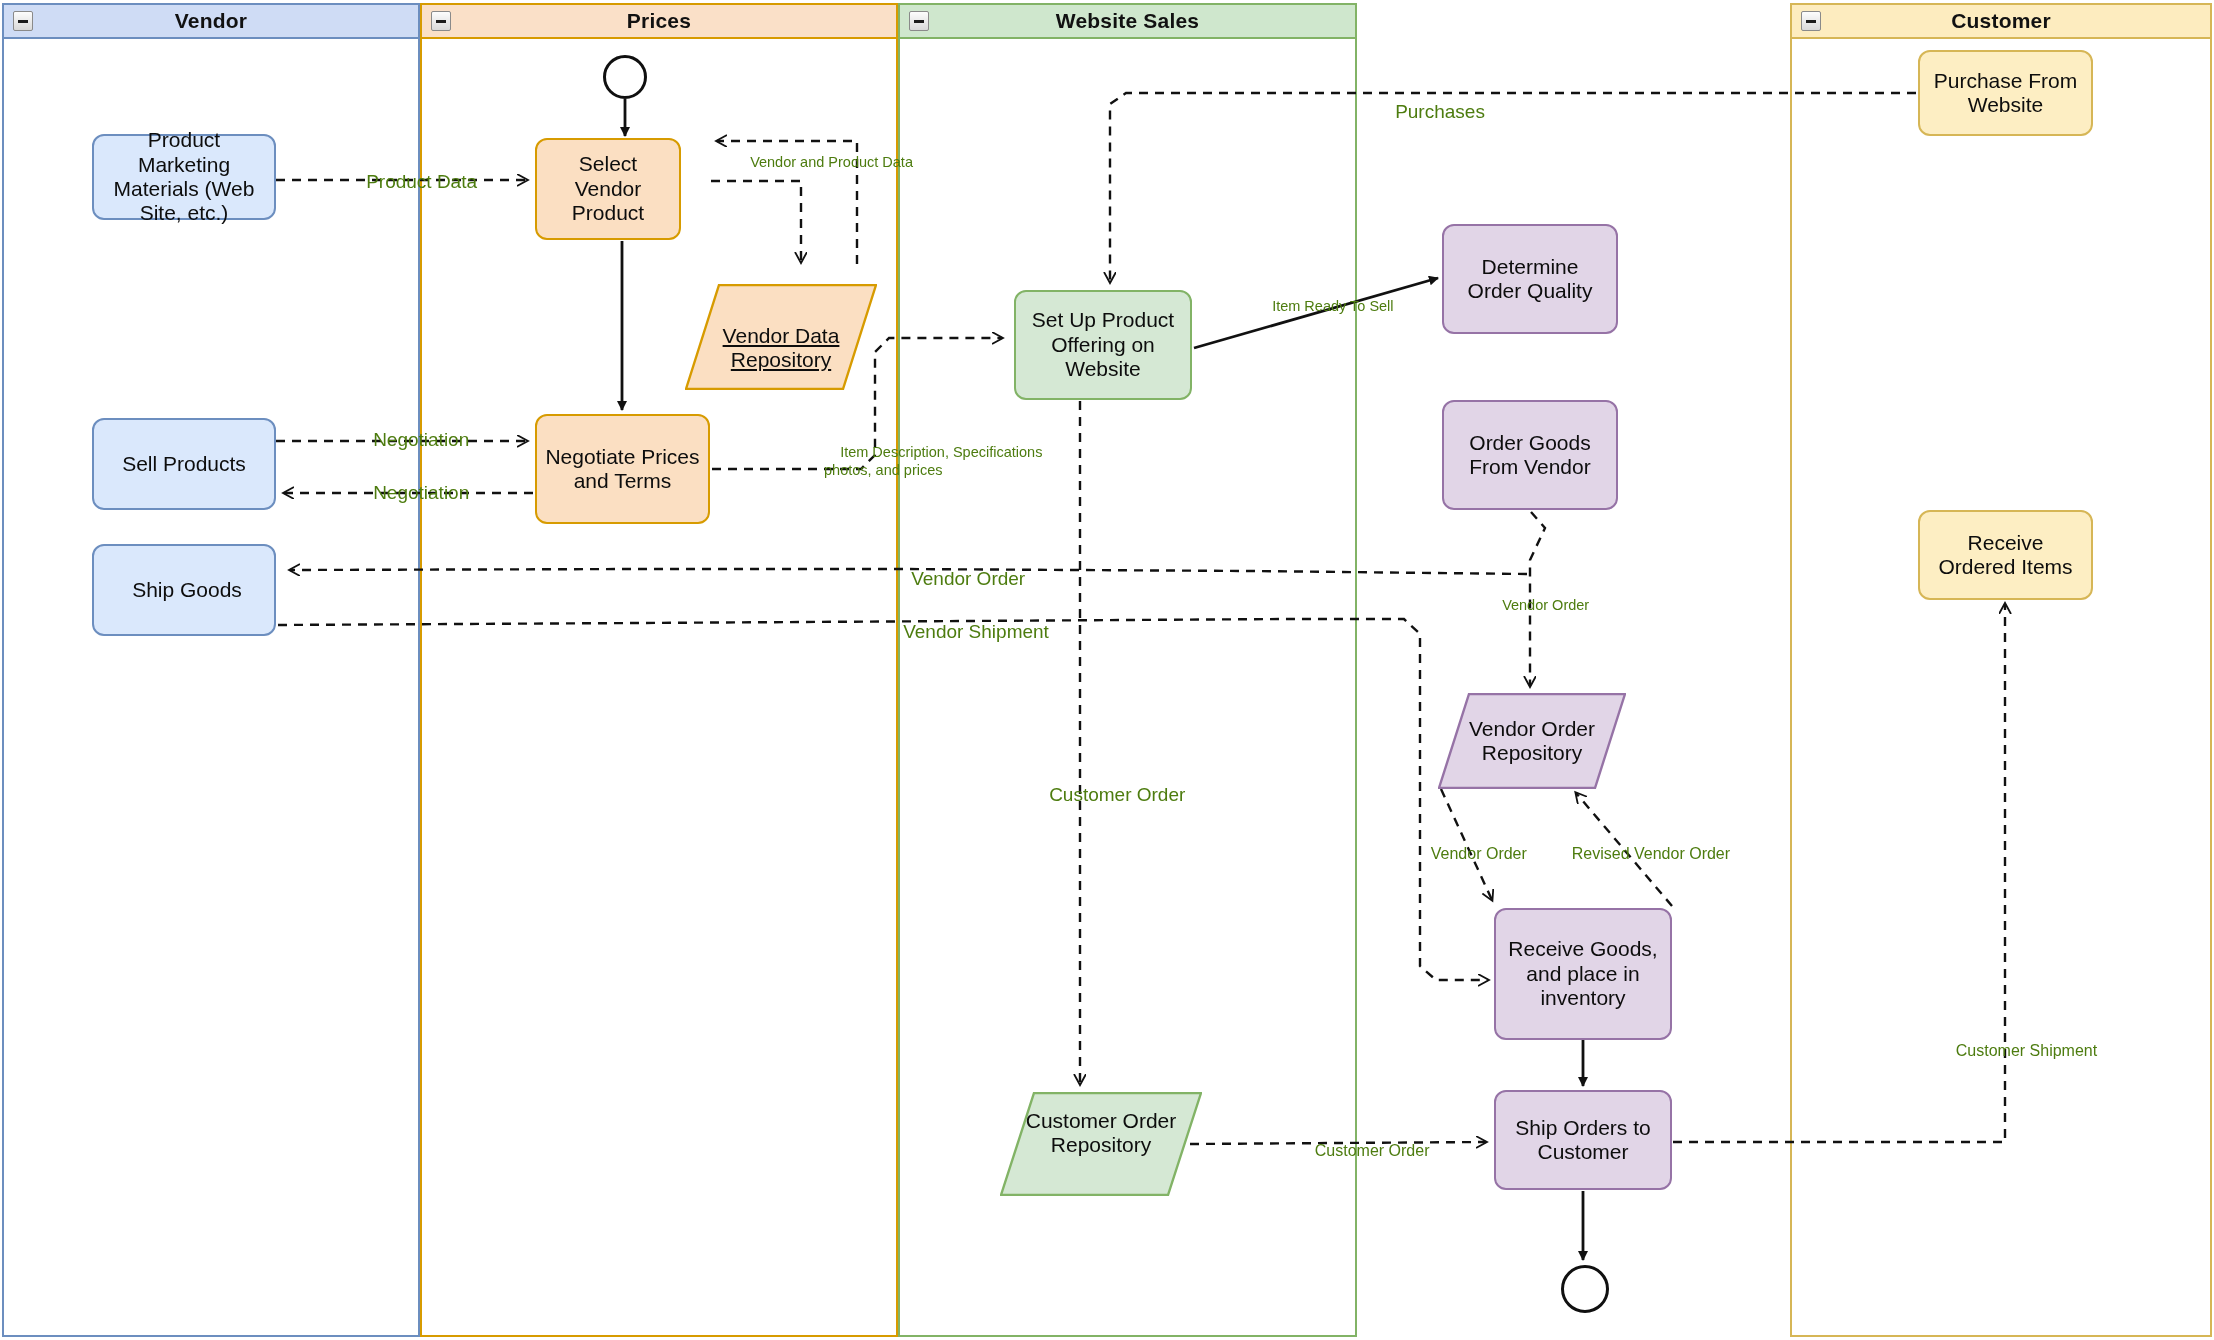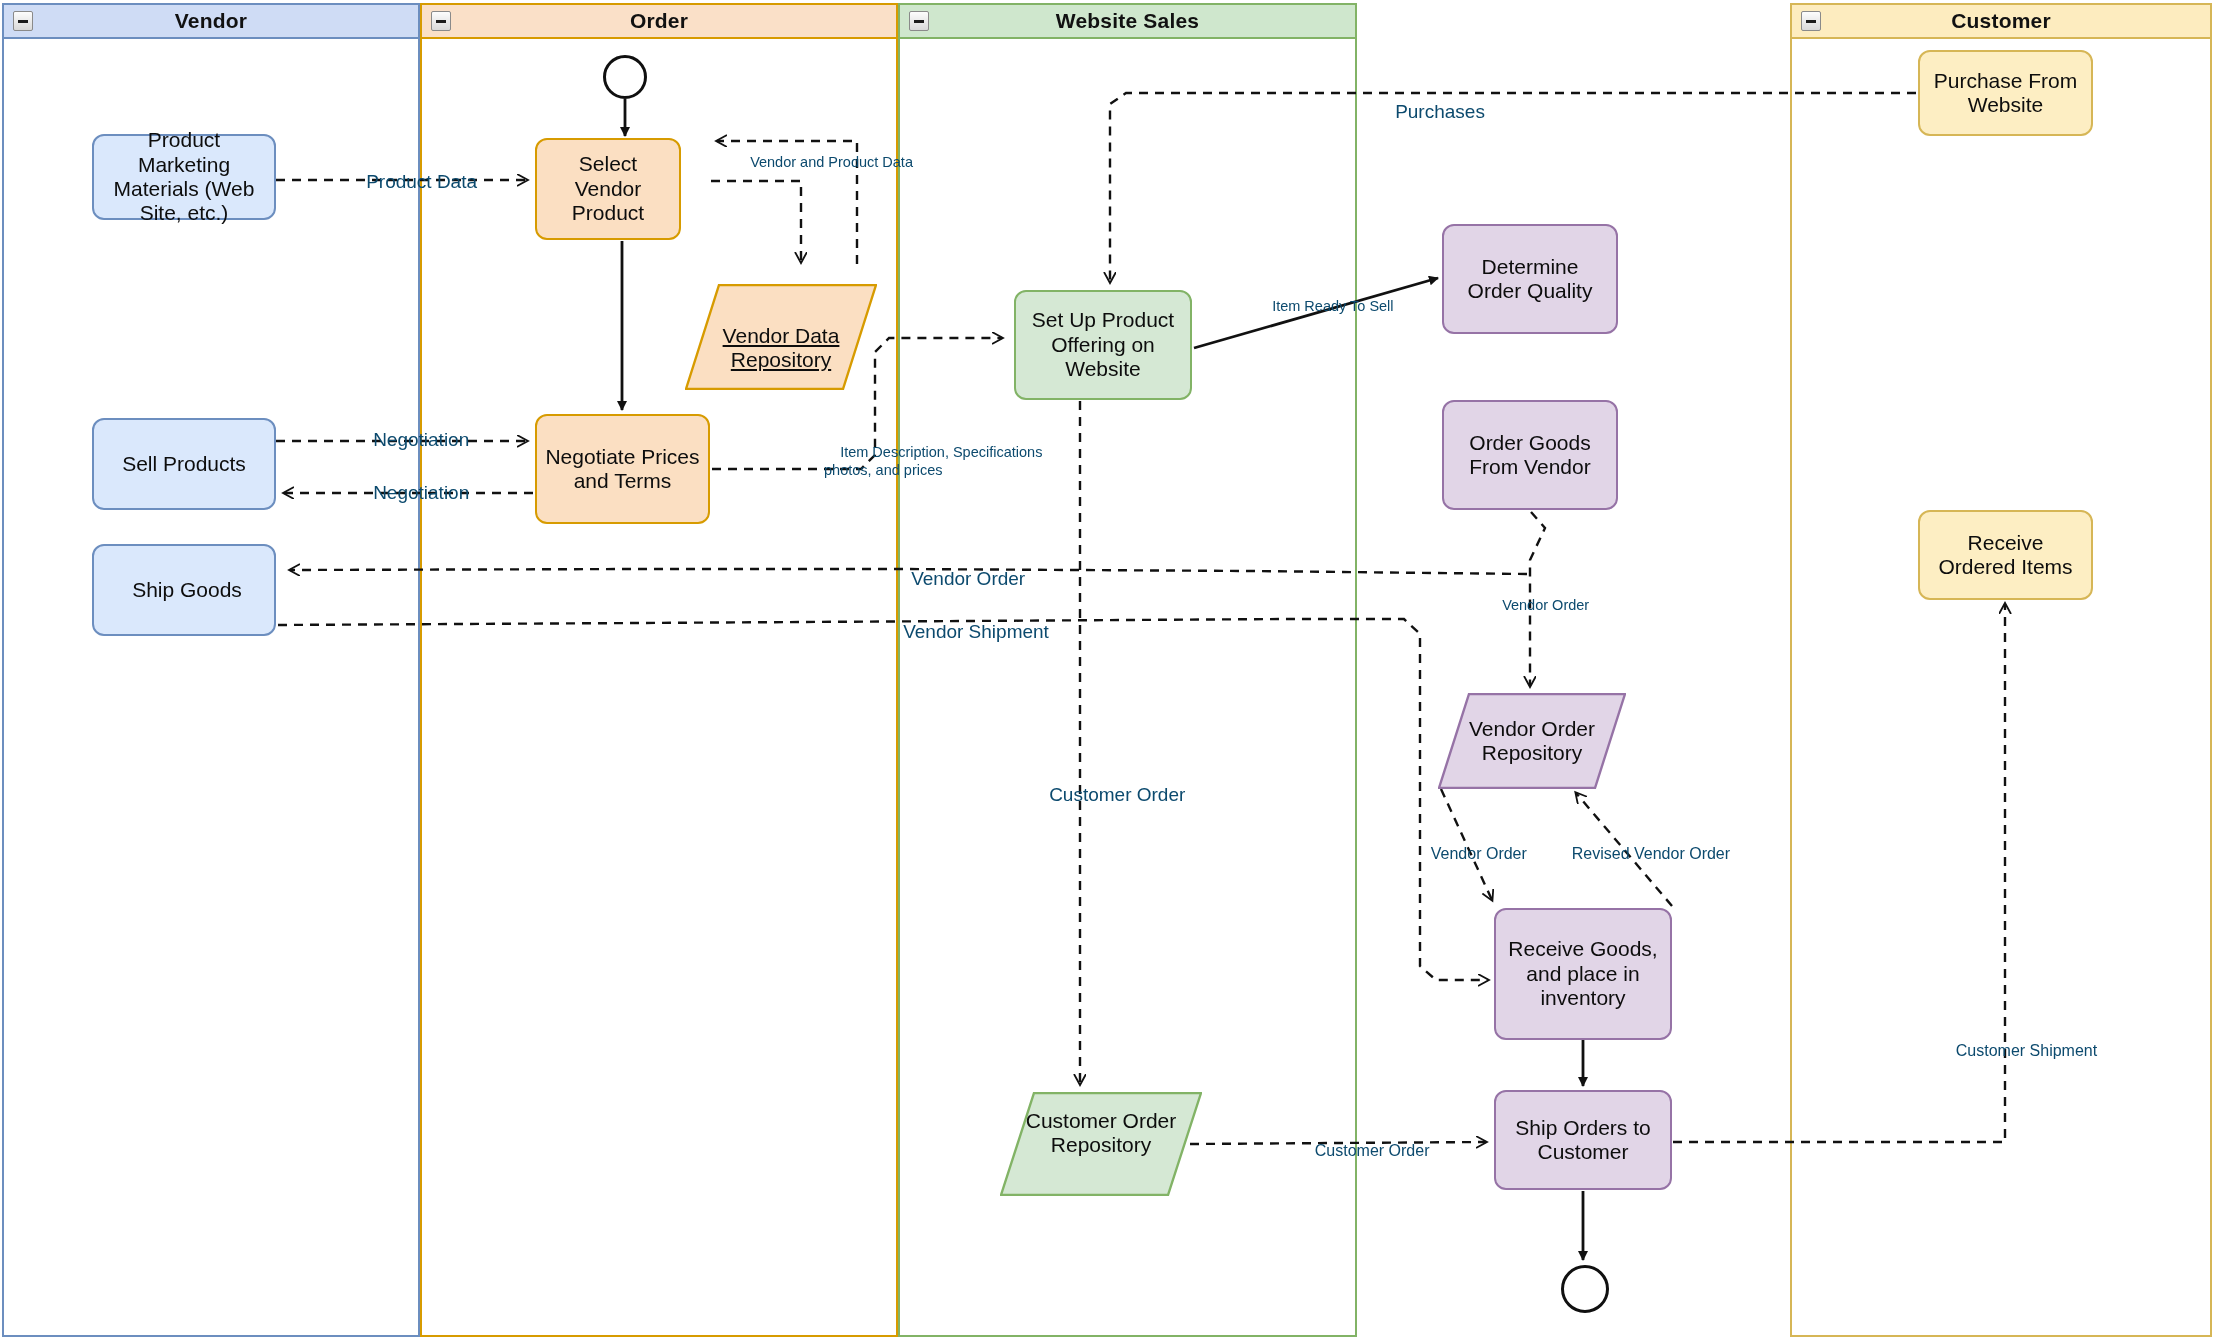--- a/index.html
+++ b/index.html
@@ -24,21 +24,21 @@
       font-size:21px;line-height:1.16;color:#0d0d0d;padding:4px 8px;}
 
   .pgram{position:absolute;box-sizing:border-box;display:flex;align-items:center;justify-content:center;
       text-align:center;font-size:21px;line-height:1.16;color:#0d0d0d;}
   .pgram svg{position:absolute;left:0;top:0;}
   .pgram span{position:relative;z-index:2;padding:0 10px;}
 
   .endpoint{position:absolute;border:3px solid #101010;border-radius:50%;background:#ffffff;box-sizing:border-box;}
 
   
-  .elabel{position:absolute;color:#0c4a6e;white-space:pre;line-height:1.2;
+  .elabel{position:absolute;color:#4d7c0f;white-space:pre;line-height:1.2;
       background:transparent;font-size:19px;}
   .elabel.sm{font-size:14.5px;}
   .elabel.md{font-size:16px;}
 
   
   #edges{position:absolute;left:0;top:0;width:2214px;height:1340px;pointer-events:none;}
 
   
 </style>
 </head>
@@ -55,21 +55,21 @@
       <span class="lane-title">Vendor</span>
     </div>
   </div>
 
   <div class="lane" style="left:420px;width:478px;">
     <div class="lane-body" style="border-color:#d79b00;"></div>
     <div class="lane-header" style="background:#fae0c8;border-color:#d79b00;">
       <span class="collapse-icon">
           <i></i>
         </span>
-      <span class="lane-title">Order</span>
+      <span class="lane-title">Prices</span>
     </div>
   </div>
 
   <div class="lane" style="left:898px;width:459px;">
     <div class="lane-body" style="border-color:#82b366;"></div>
     <div class="lane-header" style="background:#cfe7cd;border-color:#82b366;">
       <span class="collapse-icon">
           <i></i>
         </span>
       <span class="lane-title">Website Sales</span>

